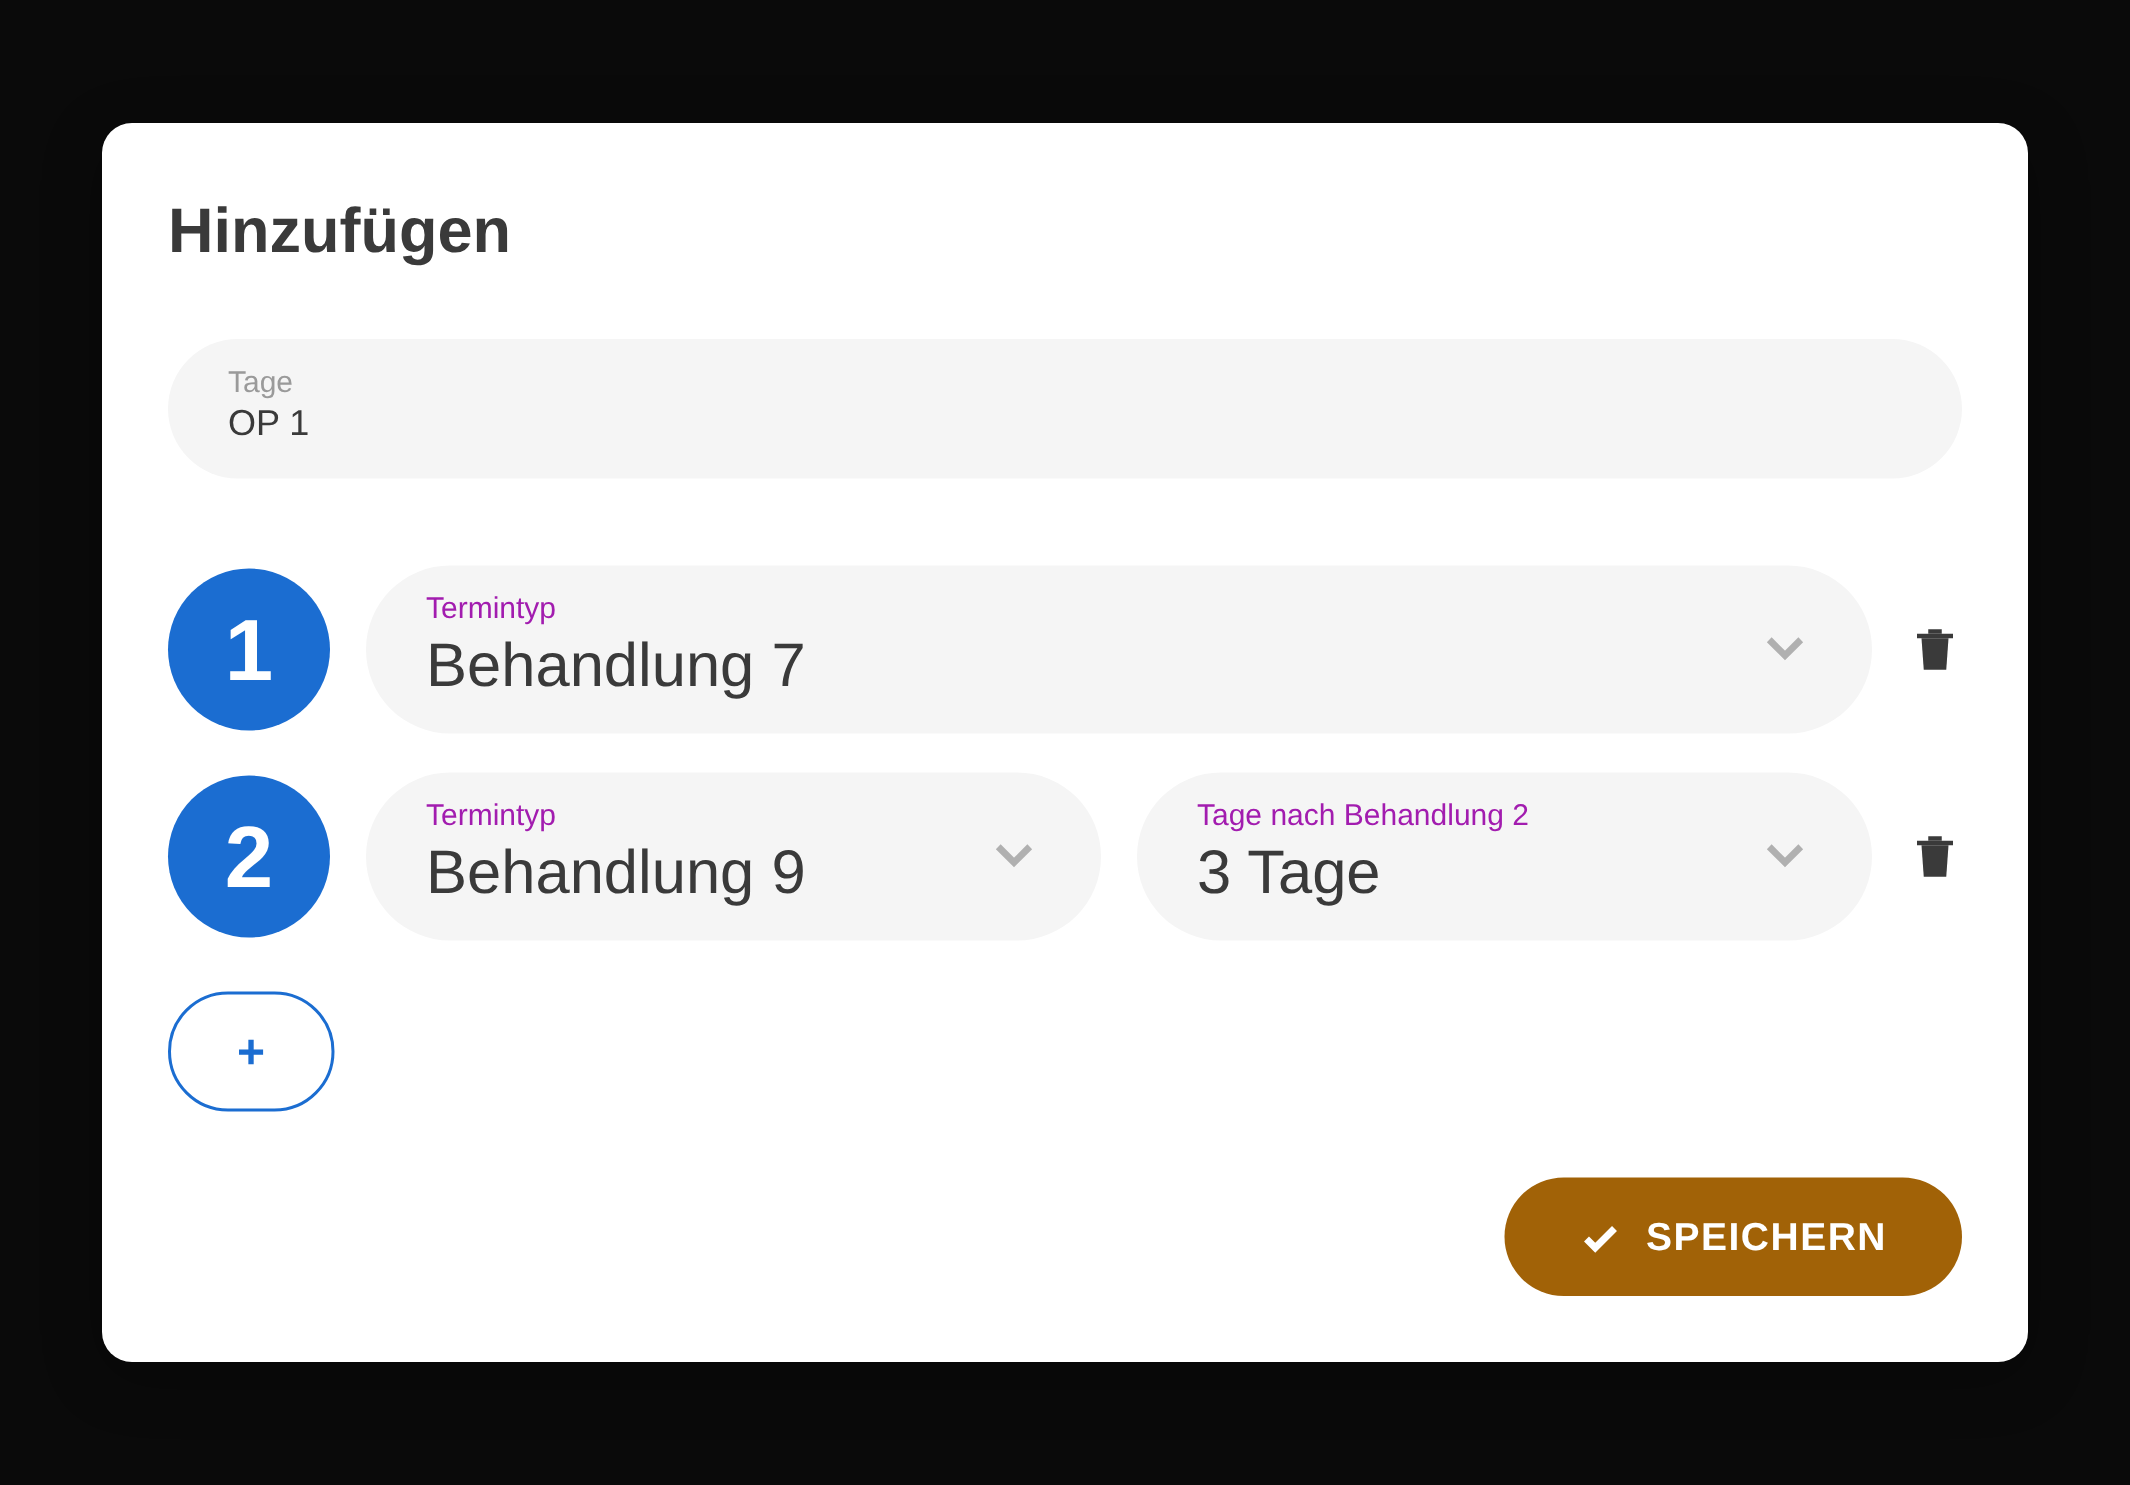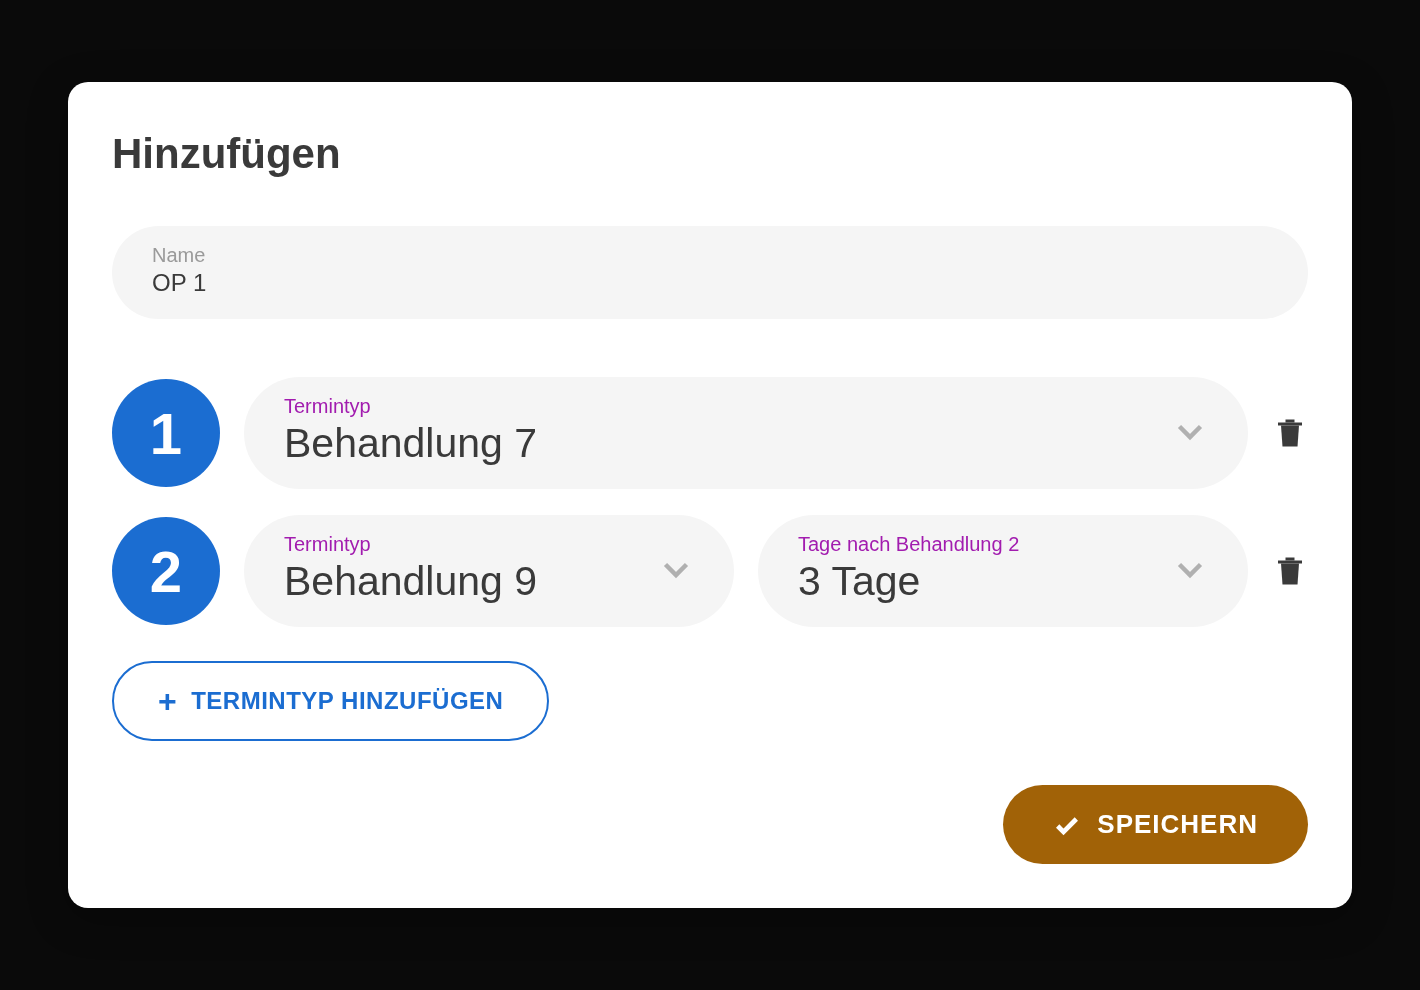--- a/index.html
+++ b/index.html
@@ -193,21 +193,21 @@
     }
   </style>
 </head>
 <body>
 
 <div class="modal">
   
   <h1 class="modal-title">Hinzufügen</h1>
   
   <div class="input-pill">
-    <div class="input-label">Name</div>
+    <div class="input-label">Tage</div>
     <div class="input-value">OP 1</div>
   </div>
   
   
   <div class="row">
     <div class="step-badge">1</div>
     <div class="select-group">
       <div class="select-pill">
         <div class="select-content">
           <div class="select-label">Termintyp</div>
@@ -260,21 +260,20 @@
       <svg viewBox="0 0 24 24">
         <path d="M6 7h12l-1 14H7L6 7z"></path>
         <path d="M4 5h16v2H4z"></path>
         <path d="M9 3h6v2H9z"></path>
       </svg>
     </div>
   </div>
   
   <button class="outline-btn">
     <span class="plus-icon">+</span>
-    <span>TERMINTYP HINZUFÜGEN</span>
   </button>
   
   <div class="footer">
     <button class="primary-btn">
       <span class="check-icon">
         <svg viewBox="0 0 24 24">
             <polyline points="4 12 9 17 20 6"></polyline>
           </svg>
       </span>
       <span>SPEICHERN</span>

